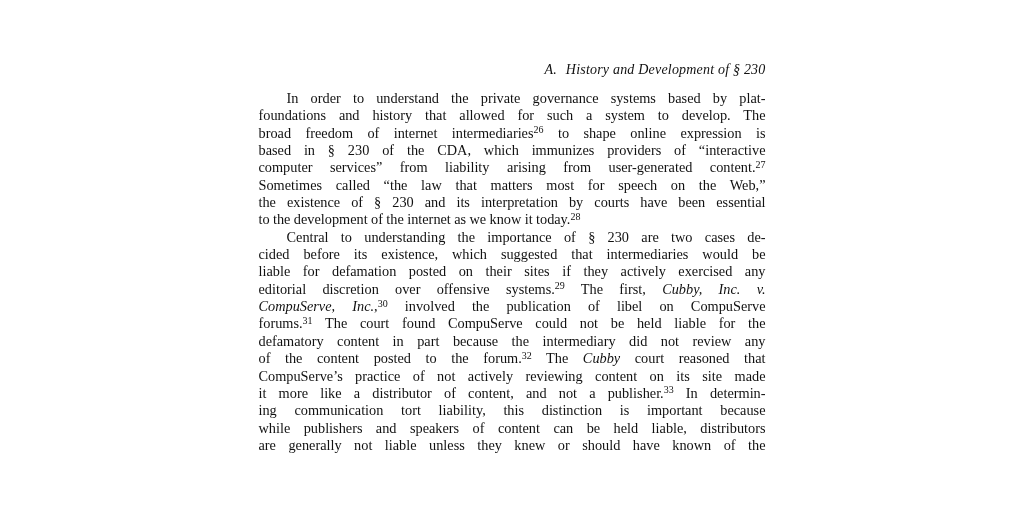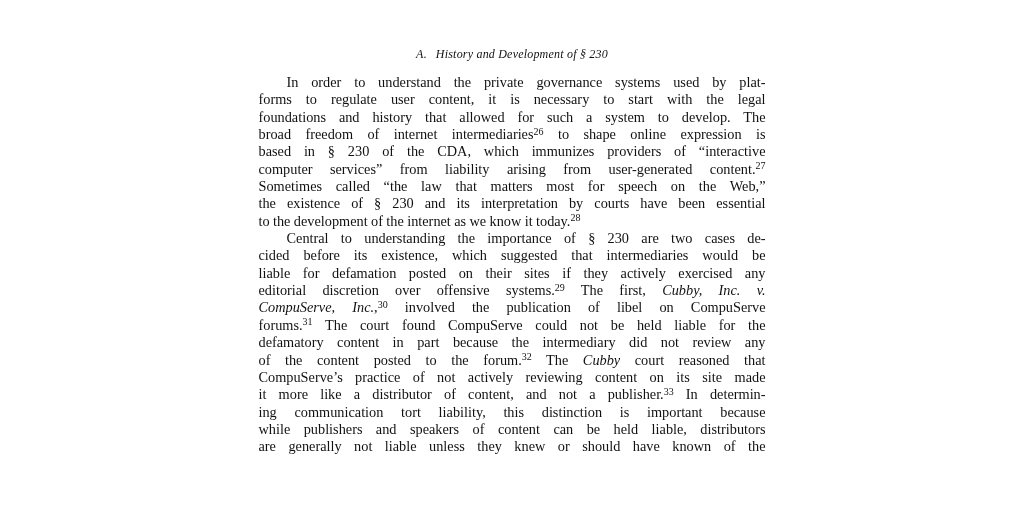--- a/index.html
+++ b/index.html
@@ -13,26 +13,27 @@
     overflow: hidden;
     font-family: "Liberation Serif", "DejaVu Serif", serif;
     color: #111111;
   }
   .page {
     width: 507px;
     margin: 0 auto;
     padding-top: 45px;
   }
   .heading {
-    text-align: center;
+    text-align: right;
     font-style: italic;
-    font-size: 12px;
+    font-size: 14px;
     line-height: 18px;
     margin-bottom: 11px;
     letter-spacing: 0.2px;
+    margin-top: 16px;
   }
   .heading .hlabel { margin-right: 9px; }
   .body-lines {
     font-size: 14.3px;
     line-height: 17.35px;
     word-spacing: -0.2px;
   }
   .line {
     text-align: justify;
     text-align-last: left;
@@ -55,22 +56,21 @@
   }
 </style>
 </head>
 <body>
 
 <div class="page">
   <div class="heading">
     <span class="hlabel">A.</span><span>History and Development of § 230</span>
   </div>
   <div class="body-lines" id="article-body">
-      <div class="line just indent"><span>In order to understand the private governance systems used by plat-</span></div>
-      <div class="line just"><span>forms to regulate user content, it is necessary to start with the legal</span></div>
+      <div class="line just indent"><span>In order to understand the private governance systems based by plat-</span></div>
       <div class="line just"><span>foundations and history that allowed for such a system to develop. The</span></div>
       <div class="line just"><span>broad freedom of internet intermediaries</span><span class="sup">26</span><span> to shape online expression is</span></div>
       <div class="line just"><span>based in § 230 of the CDA, which immunizes providers of “interactive</span></div>
       <div class="line just"><span>computer services” from liability arising from user-generated content.</span><span class="sup">27</span></div>
       <div class="line just"><span>Sometimes called “the law that matters most for speech on the Web,”</span></div>
       <div class="line just"><span>the existence of § 230 and its interpretation by courts have been essential</span></div>
       <div class="line"><span>to the development of the internet as we know it today.</span><span class="sup">28</span></div>
       <div class="line just indent"><span>Central to understanding the importance of § 230 are two cases de-</span></div>
       <div class="line just"><span>cided before its existence, which suggested that intermediaries would be</span></div>
       <div class="line just"><span>liable for defamation posted on their sites if they actively exercised any</span></div>

